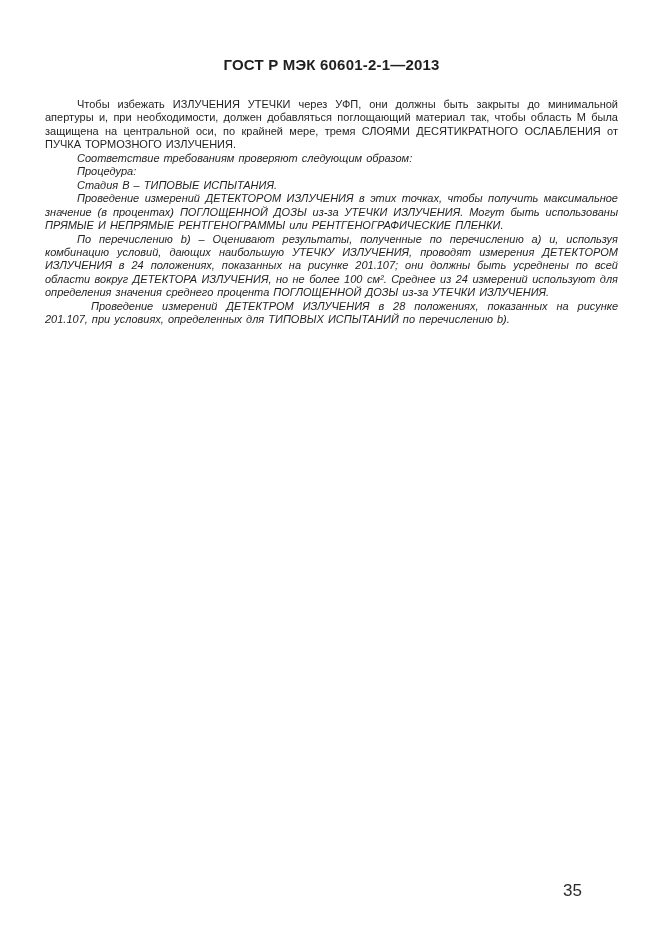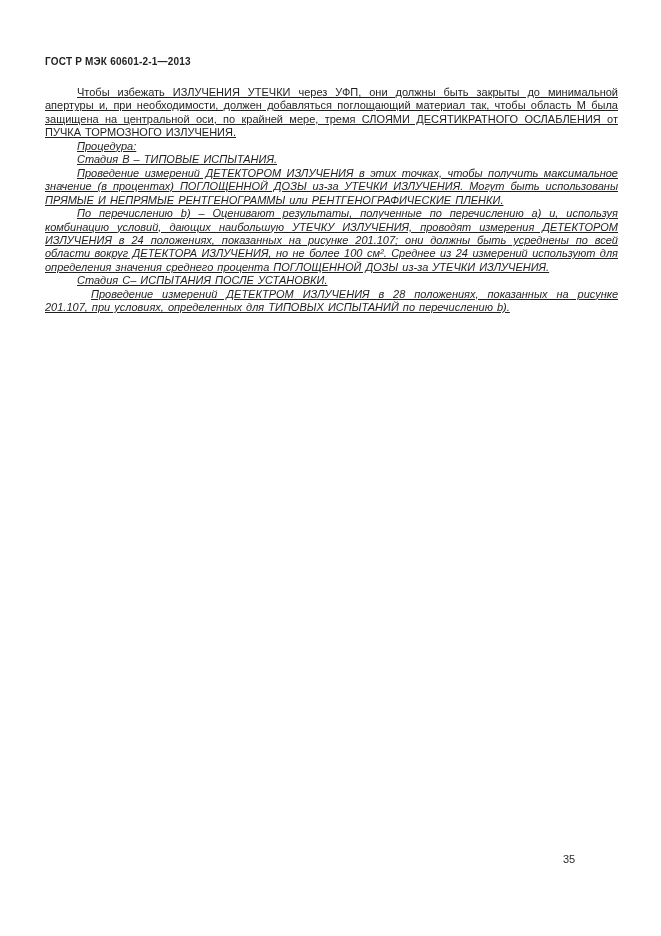--- a/index.html
+++ b/index.html
@@ -15,67 +15,66 @@
   .page {
     position: absolute;
     inset: 0;
     background: #ffffff;
   }
   .doc-header {
     position: absolute;
     top: 56px;
     left: 45px;
     right: 43px;
-    text-align: left;
+    text-align: center;
     font-weight: bold;
-    font-size: 10px;
+    font-size: 15px;
     letter-spacing: 0.2px;
   }
   .doc-body {
     position: absolute;
-    top: 86px;
+    top: 98px;
     left: 45px;
     right: 43px;
     font-size: 11px;
     line-height: 13.45px;
-    text-decoration: underline;
   }
   .doc-body p {
     margin: 0;
     text-align: justify;
     text-indent: 32px;
     word-spacing: 1px;
   }
   .doc-body p.italic {
     font-style: italic;
   }
   .doc-body p.deep-indent {
     text-indent: 46px;
   }
   .page-number {
     position: absolute;
-    top: 853px;
+    top: 881px;
     left: 563px;
-    font-size: 11px;
+    font-size: 17px;
     color: #2a2a2a;
     text-align: right;
   }
 </style>
 </head>
 <body>
 
 <div class="page">
 
   <div class="doc-header">ГОСТ Р МЭК 60601-2-1—2013</div>
 
   <div class="doc-body">
     <p>Чтобы избежать ИЗЛУЧЕНИЯ УТЕЧКИ через УФП, они должны быть закрыты до минимальной апертуры и, при необходимости, должен добавляться поглощающий материал так, чтобы область М была защищена на центральной оси, по крайней мере, тремя СЛОЯМИ ДЕСЯТИКРАТНОГО ОСЛАБЛЕНИЯ от ПУЧКА ТОРМОЗНОГО ИЗЛУЧЕНИЯ.</p>
+    <p class="italic">Соответствие требованиям проверяют следующим образом:</p>
     <p class="italic">Процедура:</p>
     <p class="italic">Стадия B – ТИПОВЫЕ ИСПЫТАНИЯ.</p>
     <p class="italic">Проведение измерений ДЕТЕКТОРОМ ИЗЛУЧЕНИЯ в этих точках, чтобы получить максимальное значение (в процентах) ПОГЛОЩЕННОЙ ДОЗЫ из-за УТЕЧКИ ИЗЛУЧЕНИЯ. Могут быть использованы ПРЯМЫЕ И НЕПРЯМЫЕ РЕНТГЕНОГРАММЫ или РЕНТГЕНОГРАФИЧЕСКИЕ ПЛЕНКИ.</p>
     <p class="italic">По перечислению b) – Оценивают результаты, полученные по перечислению a) и, используя комбинацию условий, дающих наибольшую УТЕЧКУ ИЗЛУЧЕНИЯ, проводят измерения ДЕТЕКТОРОМ ИЗЛУЧЕНИЯ в 24 положениях, показанных на рисунке 201.107; они должны быть усреднены по всей области вокруг ДЕТЕКТОРА ИЗЛУЧЕНИЯ, но не более 100 см². Среднее из 24 измерений используют для определения значения среднего процента ПОГЛОЩЕННОЙ ДОЗЫ из-за УТЕЧКИ ИЗЛУЧЕНИЯ.</p>
-    <p class="italic">Стадия C– ИСПЫТАНИЯ ПОСЛЕ УСТАНОВКИ.</p>
     <p class="italic deep-indent">Проведение измерений ДЕТЕКТРОМ ИЗЛУЧЕНИЯ в 28 положениях, показанных на рисунке 201.107, при условиях, определенных для ТИПОВЫХ ИСПЫТАНИЙ по перечислению b).</p>
   </div>
 
   <div class="page-number">35</div>
 
 </div>
 
 </body></html>

